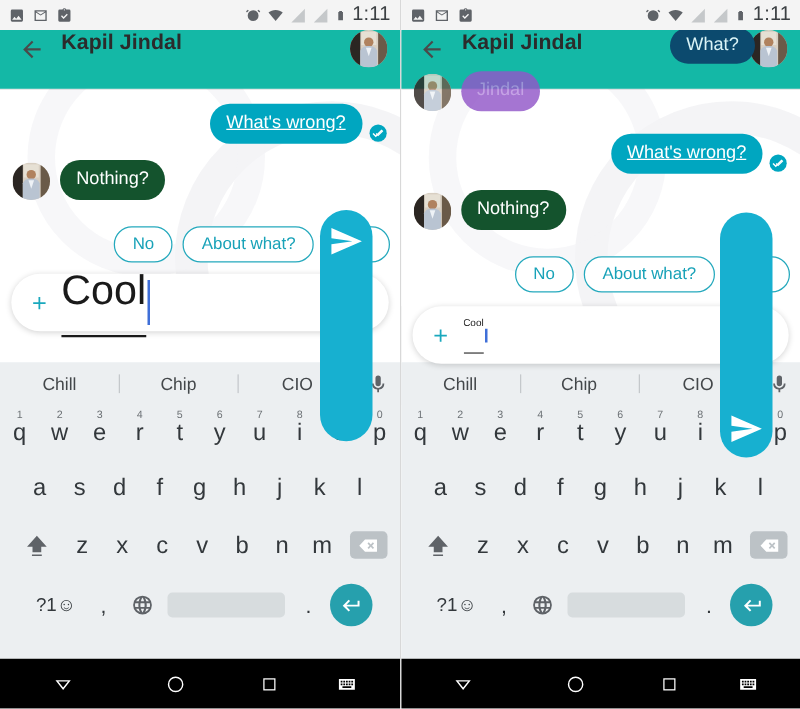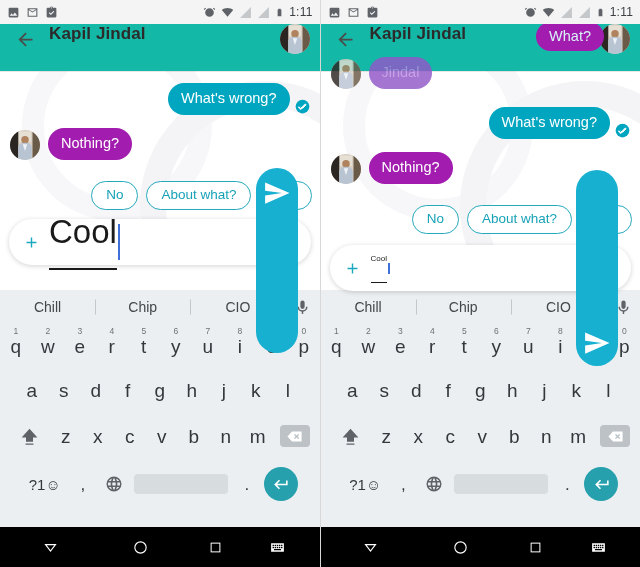--- a/index.html
+++ b/index.html
@@ -7,21 +7,21 @@
   .shot{position:relative;width:640px;height:567px;display:flex;}
   .panel{position:relative;width:320px;height:567px;overflow:hidden;background:#fff;}
   .panel.right{border-left:1px solid #d8d8d8;}
 
   
   .statusbar{position:relative;height:24px;background:#f4f4f4;display:flex;align-items:center;
              padding:0 7px;box-sizing:border-box;z-index:40;}
   .sb-left{display:flex;align-items:center;gap:6px;}
   .sb-right{margin-left:auto;display:flex;align-items:center;gap:5px;}
   .sb-ico{width:13px;height:13px;display:block;fill:#5f6368;}
-  .sb-time{font-size:12px;color:#3c4043;letter-spacing:.2px;font-weight:500;}
+  .sb-time{font-size:16px;color:#3c4043;letter-spacing:.2px;font-weight:500;}
 
   
   .appbar{position:relative;height:47px;background:#14b8a6;display:flex;align-items:flex-start;
           padding:0 10px;box-sizing:border-box;z-index:30;
           box-shadow:0 1px 0 rgba(0,0,0,.09);}
   .back-btn{width:30px;height:30px;display:flex;align-items:center;justify-content:center;
             flex:0 0 auto;}
   .back-btn svg{width:21px;height:21px;fill:#4a4a4a;}
   .title{font-size:17px;color:#2b2b2b;font-weight:700;margin-left:9px;letter-spacing:.1px;}
   .ab-avatar{margin-left:auto;width:30px;height:30px;border-radius:50%;overflow:hidden;flex:0 0 auto;}
@@ -34,22 +34,22 @@
   .watermark{position:absolute;right:-70px;top:10px;width:250px;height:250px;
              border:26px solid #f2f2f4;border-radius:50%;box-sizing:border-box;
              opacity:.85;pointer-events:none;}
   .watermark2{position:absolute;left:22px;top:-40px;width:190px;height:190px;
              border:22px solid #f4f3f6;border-radius:50%;box-sizing:border-box;
              opacity:.7;pointer-events:none;}
 
   .row{position:absolute;display:flex;align-items:flex-end;}
   .bubble{border-radius:16px;padding:7px 13px 8px;font-size:14.5px;line-height:1.15;
           color:#fff;max-width:200px;box-sizing:border-box;}
-  .bub-out{background:#00a6c0;border-radius:17px;}
-  .bub-in{background:#a21caf;border-radius:17px;}
+  .bub-out{background:#00a6c0;border-radius:17px;text-decoration:underline;}
+  .bub-in{background:#14532d;border-radius:17px;}
   .msg-avatar{width:30px;height:30px;border-radius:50%;overflow:hidden;margin-right:8px;flex:0 0 auto;}
   .tick{width:15px;height:15px;margin-left:5px;margin-bottom:1px;flex:0 0 auto;}
 
   
   .float-bub{position:absolute;border-radius:17px;padding:6px 13px 7px;font-size:14.5px;
              color:#fff;z-index:33;}
 
   
   .chips{position:absolute;display:flex;gap:8px;}
   .chip{border:1.3px solid #25a9bd;color:#18a2b8;background:#fff;border-radius:16px;
@@ -329,21 +329,21 @@
         <svg class="sb-ico" viewBox="0 0 24 24" style="fill:#c5c8ca">
             <path d="M2 22h20V2L2 22z"></path>
           </svg>
         <svg class="sb-ico" viewBox="0 0 24 24" style="width:9px">
             <path d="M9 2h6v2h2v18H7V4h2V2z"></path>
           </svg>
         <span class="sb-time">1:11</span>
       </div>
     </div>
 
-    <div class="float-bub" style="right:36px;top:22px;background:#a21caf;color:#d9f3f6;">What?</div>
+    <div class="float-bub" style="right:36px;top:22px;background:#0c4a6e;color:#d9f3f6;">What?</div>
 
     <div class="appbar">
       <div class="back-btn">
         <svg viewBox="0 0 24 24">
             <path d="M20 11H7.8l5.6-5.6L12 4l-8 8 8 8 1.4-1.4L7.8 13H20v-2z"></path>
           </svg>
       </div>
       <span class="title">Kapil Jindal</span>
       <div class="ab-avatar">
         <svg class="av" viewBox="0 0 40 40">

